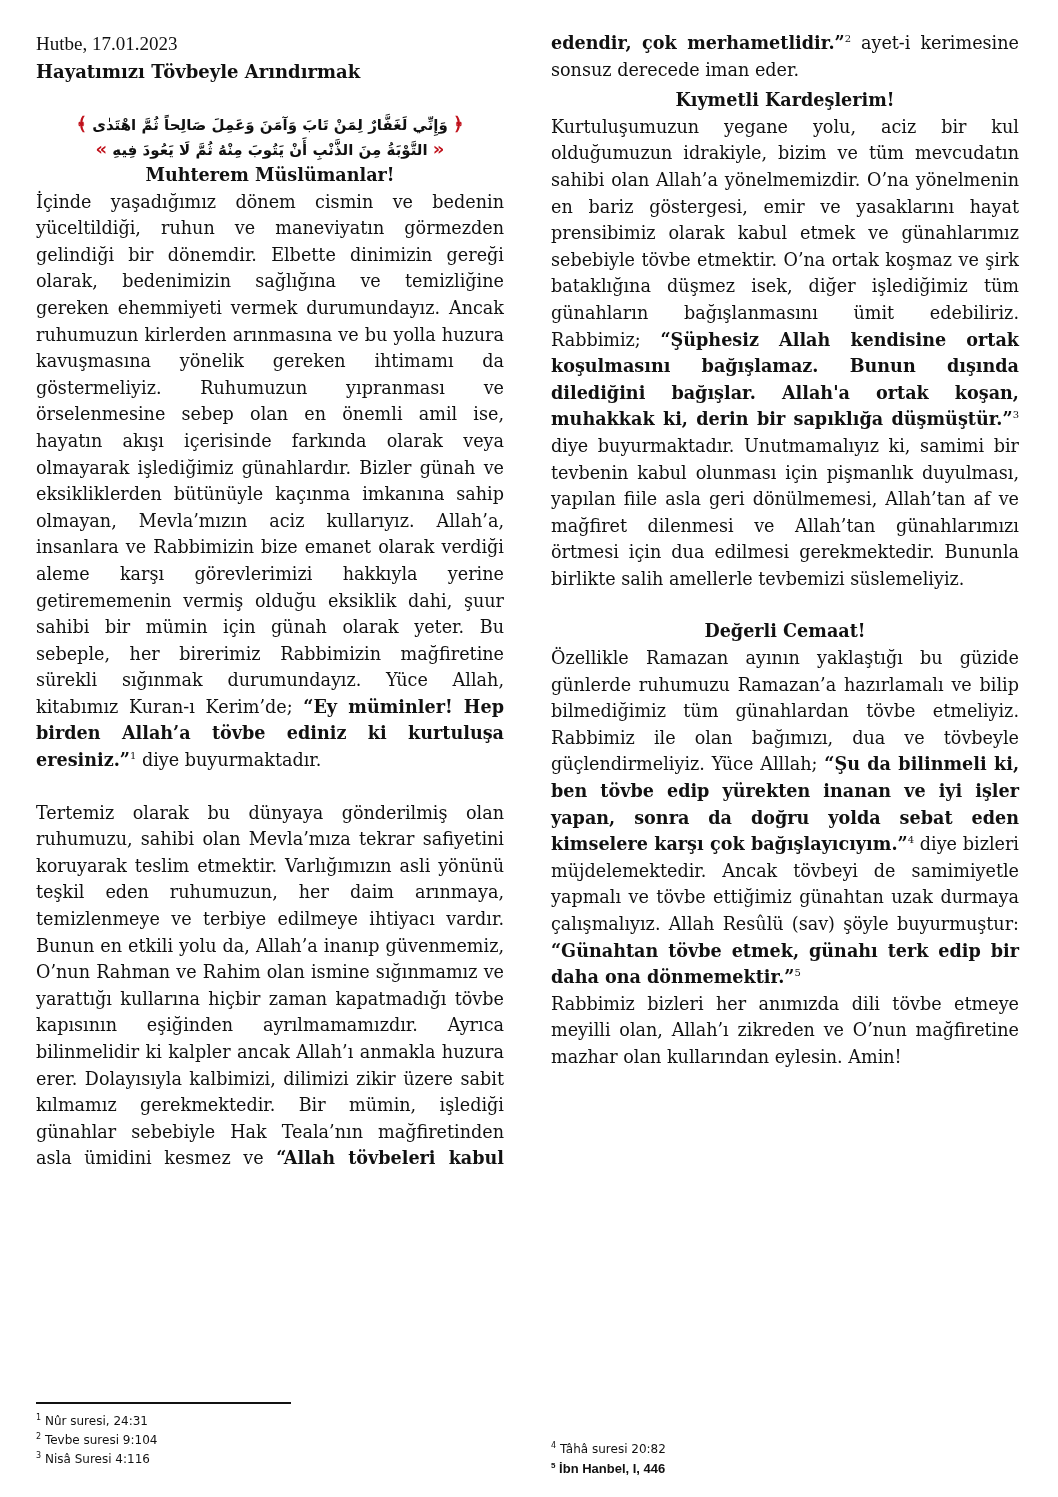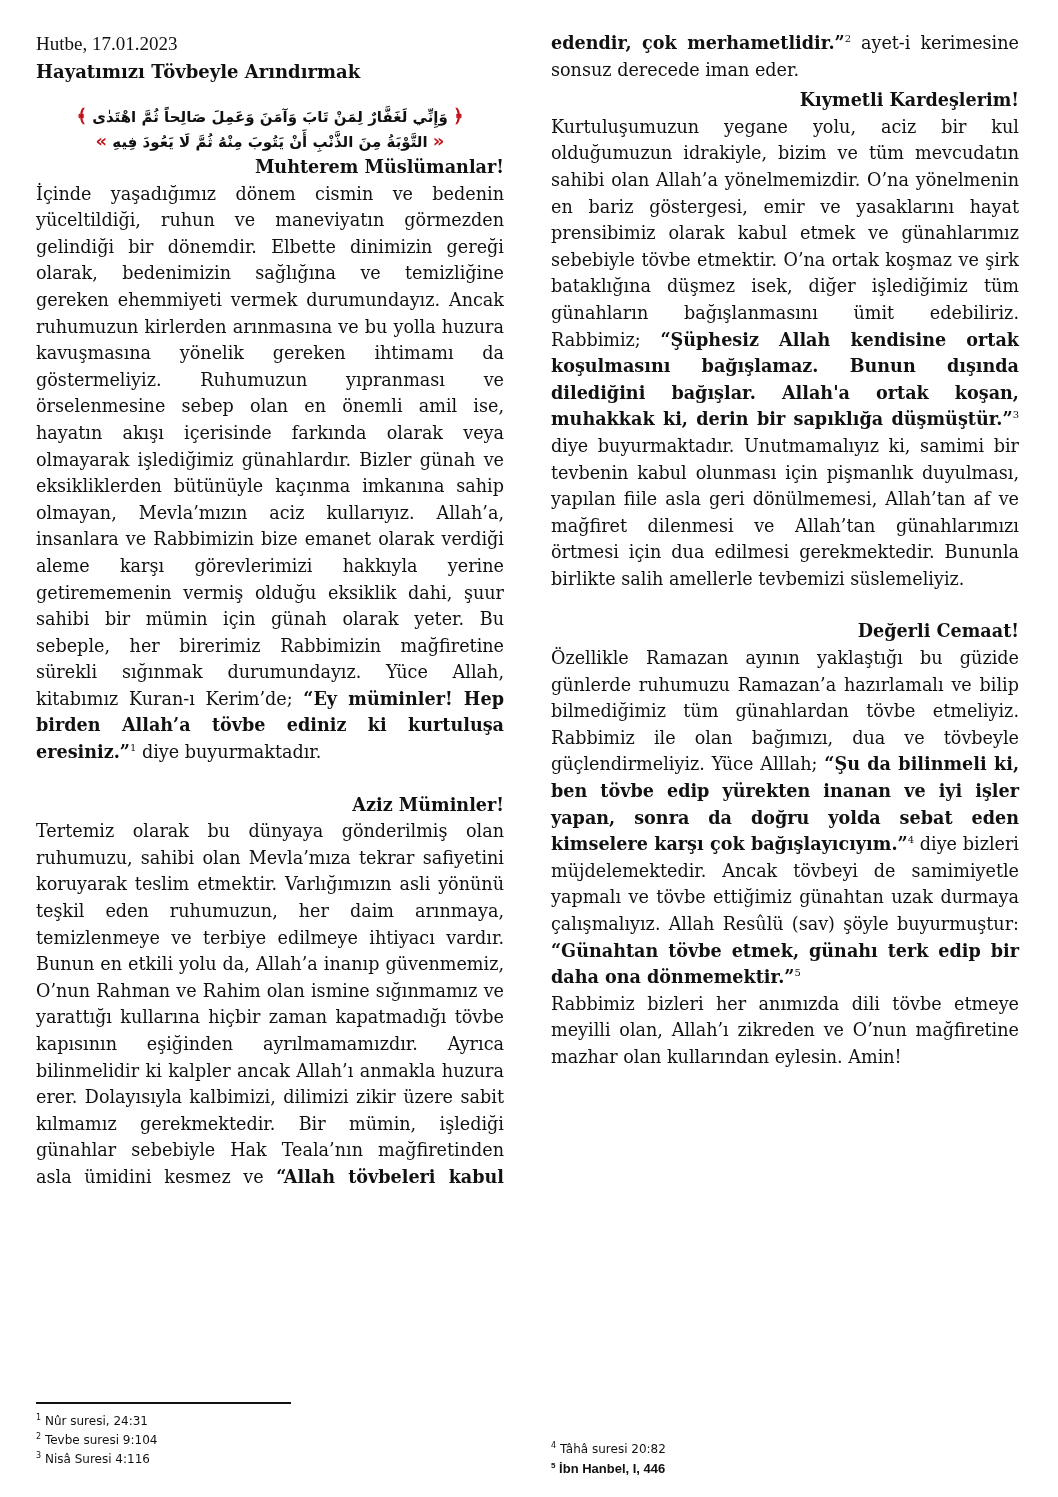--- a/index.html
+++ b/index.html
@@ -9,27 +9,27 @@
     color: #111;
   }
   .col {
     position: absolute; top: 30px; width: 468px;
     font-size: 17.6px; line-height: 26.6px;
     text-align: justify;
   }
   .col-left { left: 36px; }
   .col-right { left: 551px; }
   .doc-date { font-size: 18px; line-height: 28px; text-align: left; font-family: "Liberation Serif", serif; font-size: 19px; }
-  .doc-title { font-weight: bold; font-size: 18px; line-height: 28px; text-align: left; margin-bottom: 18px; }
+  .doc-title { font-weight: bold; font-size: 18px; line-height: 28px; text-align: left; margin-bottom: 26px; }
   .arabic {
     direction: rtl; text-align: center; font-family: "DejaVu Sans", sans-serif;
     font-weight: bold; font-size: 15px; line-height: 23px; margin: 0;
   }
   .arabic .br { color: #c0101a; font-size: 18px; }
-  .heading { font-weight: bold; margin: 0; text-align: right; }
+  .heading { font-weight: bold; margin: 0; text-align: center; }
   p { margin: 0; }
   b { font-weight: bold; }
   sup { font-size: 10px; line-height: 0; vertical-align: super; }
   .gap { height: 26px; }
   .gap-small { height: 4px; }
   .footnotes { position: absolute; top: 1402px; font-family: "DejaVu Sans", sans-serif; font-size: 12px; line-height: 19px; }
   .fn-left { left: 36px; }
   .fn-right { left: 551px; top: 1440px; }
   .fn-rule { width: 255px; height: 2px; background: #111; margin-bottom: 8px; }
   .fn-item sup { font-size: 8px; vertical-align: super; }
@@ -50,21 +50,20 @@
   <div class="arabic">
     <span class="br" style="color: rgb(192, 16, 26);">«</span>
     <span>التَّوْبَةُ مِنَ الذَّنْبِ أَنْ يَتُوبَ مِنْهُ ثُمَّ لَا يَعُودَ فِيهِ</span>
     <span class="br" style="color: rgb(192, 16, 26);">»</span>
   </div>
 
   <div class="heading">Muhterem Müslümanlar!</div>
   <p><span>İçinde yaşadığımız dönem cismin ve bedenin yüceltildiği, ruhun ve maneviyatın görmezden gelindiği bir dönemdir. Elbette dinimizin gereği olarak, bedenimizin sağlığına ve temizliğine gereken ehemmiyeti vermek durumundayız. Ancak ruhumuzun kirlerden arınmasına ve bu yolla huzura kavuşmasına yönelik gereken ihtimamı da göstermeliyiz. Ruhumuzun yıpranması ve örselenmesine sebep olan en önemli amil ise, hayatın akışı içerisinde farkında olarak veya olmayarak işlediğimiz günahlardır. Bizler günah ve eksikliklerden bütünüyle kaçınma imkanına sahip olmayan, Mevla’mızın aciz kullarıyız.  Allah’a, insanlara ve Rabbimizin bize emanet olarak verdiği aleme karşı görevlerimizi hakkıyla yerine getirememenin vermiş olduğu eksiklik dahi, şuur sahibi bir mümin için günah olarak yeter. Bu sebeple, her birerimiz Rabbimizin mağfiretine sürekli sığınmak durumundayız. Yüce Allah, kitabımız Kuran-ı Kerim’de; </span><b>“Ey müminler! Hep birden Allah’a tövbe ediniz ki kurtuluşa eresiniz.”</b><sup>1</sup><span> diye buyurmaktadır.</span></p>
 
   <div class="gap"></div>
-  <div class="heading">Aziz Müminler!</div>
   <p style="text-align-last: justify;"><span>Tertemiz olarak bu dünyaya gönderilmiş olan ruhumuzu, sahibi olan Mevla’mıza tekrar safiyetini koruyarak teslim etmektir. Varlığımızın asli yönünü teşkil eden ruhumuzun, her daim arınmaya, temizlenmeye ve terbiye edilmeye ihtiyacı vardır. Bunun en etkili yolu da, Allah’a inanıp güvenmemiz, O’nun Rahman ve Rahim olan ismine sığınmamız ve yarattığı kullarına hiçbir zaman kapatmadığı tövbe kapısının eşiğinden ayrılmamamızdır. Ayrıca bilinmelidir ki kalpler ancak Allah’ı anmakla huzura erer. Dolayısıyla kalbimizi, dilimizi zikir üzere sabit kılmamız gerekmektedir. Bir mümin, işlediği günahlar sebebiyle Hak Teala’nın mağfiretinden asla ümidini kesmez ve </span><b>“Allah tövbeleri kabul</b></p>
 </div>
 
 <div class="col col-right">
   <p><b>edendir, çok merhametlidir.”</b><sup>2</sup><span> ayet-i kerimesine sonsuz derecede iman eder.</span></p>
 
   <div class="gap-small"></div>
   <div class="heading">Kıymetli Kardeşlerim!</div>
   <p><span>Kurtuluşumuzun yegane yolu, aciz bir kul olduğumuzun idrakiyle, bizim ve tüm mevcudatın sahibi olan Allah’a yönelmemizdir. O’na yönelmenin en bariz göstergesi, emir ve yasaklarını hayat prensibimiz olarak kabul etmek ve günahlarımız sebebiyle tövbe etmektir. O’na ortak koşmaz ve şirk bataklığına düşmez isek, diğer işlediğimiz tüm günahların bağışlanmasını ümit edebiliriz. Rabbimiz; </span><b>“Şüphesiz Allah kendisine ortak koşulmasını bağışlamaz. Bunun dışında dilediğini bağışlar. Allah'a ortak koşan, muhakkak ki, derin bir sapıklığa düşmüştür.”</b><sup>3</sup><span> diye buyurmaktadır. Unutmamalıyız ki, samimi bir tevbenin kabul olunması için pişmanlık duyulması, yapılan fiile asla geri dönülmemesi, Allah’tan af ve mağfiret dilenmesi ve Allah’tan günahlarımızı örtmesi için dua edilmesi gerekmektedir. Bununla birlikte salih amellerle tevbemizi süslemeliyiz.</span></p>
 

